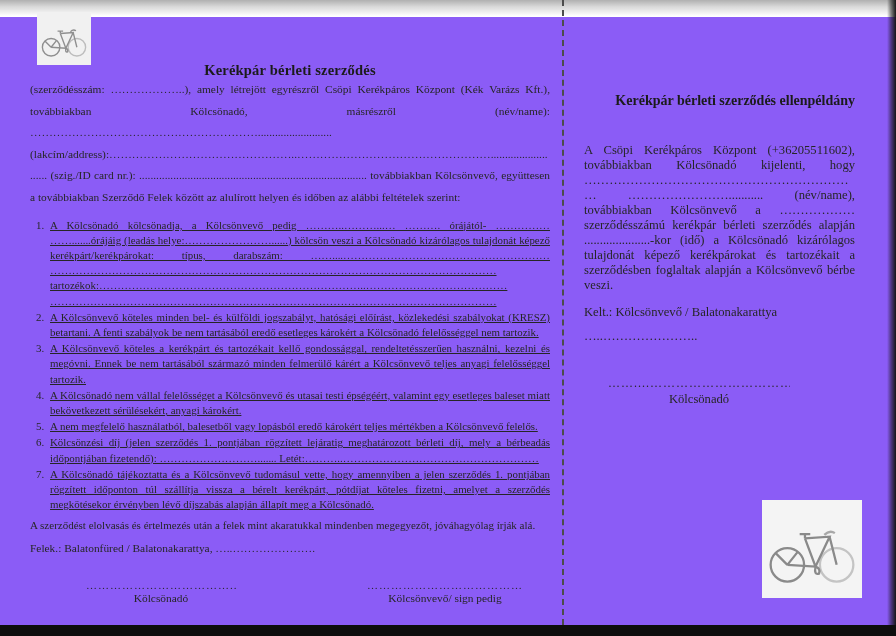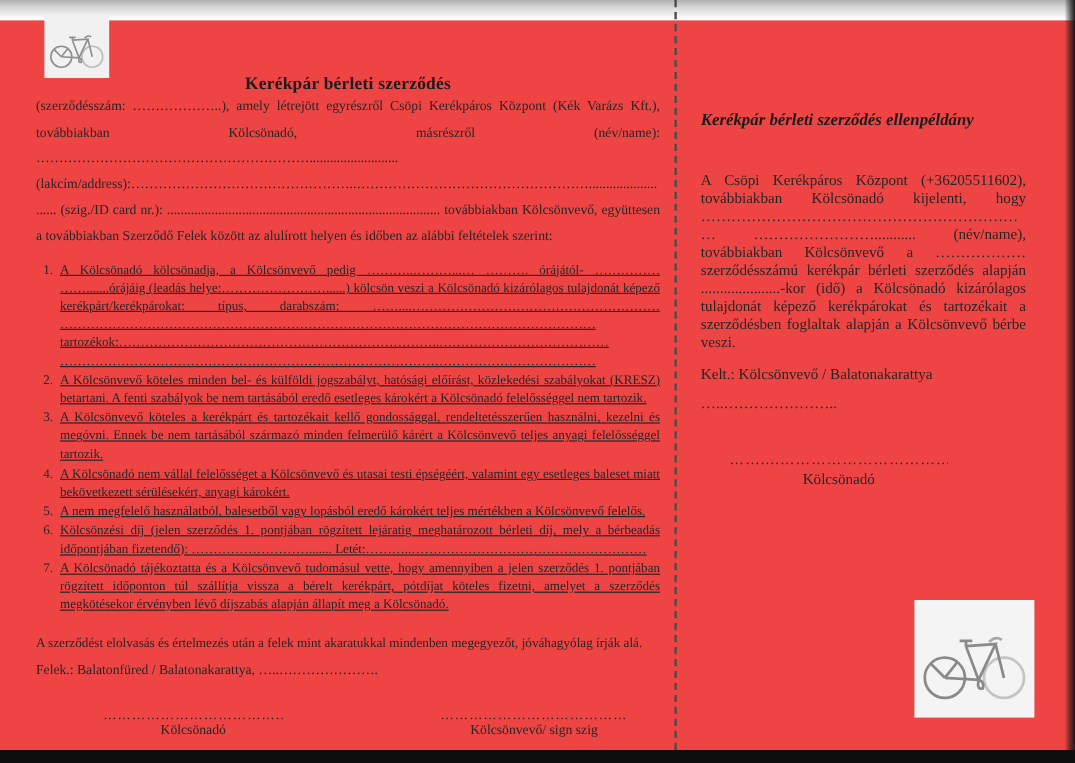--- a/index.html
+++ b/index.html
@@ -1,19 +1,19 @@
 <!DOCTYPE html>
 <html><head>
 <meta charset="utf-8">
 <style>
   html,body{margin:0;padding:0;background:#ffffff;}
   .page{
     position:relative;
     width:896px;height:636px;
-    background:#ef4444;
+    background:#8b5cf6;
     overflow:hidden;
     font-family:"Liberation Serif","DejaVu Serif",serif;
     color:#262626;
   }
   
   .top-fade{position:absolute;top:0;left:0;right:0;height:17px;
     background:linear-gradient(180deg,#b0b0b0 0%,#d9d9d9 40%,#ffffff 95%);}
   .right-edge{position:absolute;top:0;right:0;bottom:0;width:9px;
     background:linear-gradient(90deg,rgba(20,20,20,0) 0%,rgba(20,20,20,.5) 45%,#161616 100%);}
   .bottom-bar{position:absolute;left:0;right:0;bottom:0;height:11px;background:#0e0e0e;}
@@ -27,32 +27,32 @@
     display:flex;align-items:center;justify-content:center;}
 
   
   .col-left{position:absolute;left:30px;top:0;width:520px;}
   .title-l{margin-top:62px;text-align:center;font-weight:bold;font-size:14.5px;
     letter-spacing:.2px;color:#1b1b1b;white-space:nowrap;}
   .intro{font-size:11.4px;line-height:21.6px;text-align:justify;
     overflow-wrap:anywhere;}
   ol.terms{margin:9px 0 0 0;padding-left:17px;font-size:10.9px;line-height:15.2px;}
   ol.terms li{text-align:justify;overflow-wrap:anywhere;padding-left:3px;margin:0 0 1px 0;text-decoration:underline;}
-  .closing{margin-top:18px;font-size:11px;text-align:justify;}
+  .closing{margin-top:7px;font-size:11px;text-align:justify;}
   .kelt-l{margin-top:11px;font-size:11.4px;}
   .sig-row{display:flex;margin-top:25px;}
   .sig-a{margin-left:56px;width:150px;text-align:center;}
   .sig-b{margin-left:auto;margin-right:25px;width:160px;text-align:center;}
   .sig-dots{font-size:11px;letter-spacing:1px;white-space:nowrap;overflow:hidden;}
   .sig-label{font-size:11.4px;margin-top:1px;}
 
   
   .col-right{position:absolute;left:584px;top:0;width:271px;}
-  .title-r{margin-top:93px;text-align:left;font-weight:bold;font-size:14px;
-    color:#1b1b1b;white-space:nowrap;font-style:italic;}
+  .title-r{margin-top:93px;text-align:right;font-weight:bold;font-size:14px;
+    color:#1b1b1b;white-space:nowrap;}
   .body-r{margin-top:34px;font-size:12.6px;line-height:15px;text-align:justify;
     overflow-wrap:anywhere;}
   .kelt-r{margin-top:12px;font-size:12.6px;}
   .kelt-r-dots{margin-top:9px;font-size:12.6px;white-space:nowrap;overflow:hidden;}
   .sig-r{margin-top:32px;margin-left:24px;width:182px;text-align:center;}
   .sig-r .sig-dots{font-size:12px;}
   .sig-r .sig-label{font-size:12.6px;}
   svg.bike{display:block;}
 </style>
 </head>
@@ -91,21 +91,21 @@
       </ol>
     <div class="closing">A szerződést elolvasás és értelmezés után a felek mint akaratukkal mindenben megegyezőt, jóváhagyólag írják alá.</div>
     <div class="kelt-l">Felek.: Balatonfüred / Balatonakarattya, …..………………….</div>
     <div class="sig-row">
       <div class="sig-a">
         <div class="sig-dots">………………………………...</div>
         <div class="sig-label">Kölcsönadó</div>
       </div>
       <div class="sig-b">
         <div class="sig-dots">…………………………………</div>
-        <div class="sig-label">Kölcsönvevő/ sign szig</div>
+        <div class="sig-label">Kölcsönvevő/ sign pedig</div>
       </div>
     </div>
   </div>
 
   <div class="col-right">
     <div class="title-r">Kerékpár bérleti szerződés ellenpéldány</div>
     <div class="body-r">A Csöpi Kerékpáros Központ (+36205511602), továbbiakban Kölcsönadó kijelenti, hogy ………………………………………………………… ……………………........... (név/name), továbbiakban Kölcsönvevő a ……………… szerződésszámú kerékpár bérleti szerződés alapján .....................-kor (idő) a Kölcsönadó kizárólagos tulajdonát képező kerékpárokat és tartozékait a szerződésben foglaltak alapján a Kölcsönvevő bérbe veszi.</div>
     <div class="kelt-r">Kelt.: Kölcsönvevő / Balatonakarattya</div>
     <div class="kelt-r-dots">…..…………………..</div>
     <div class="sig-r">

